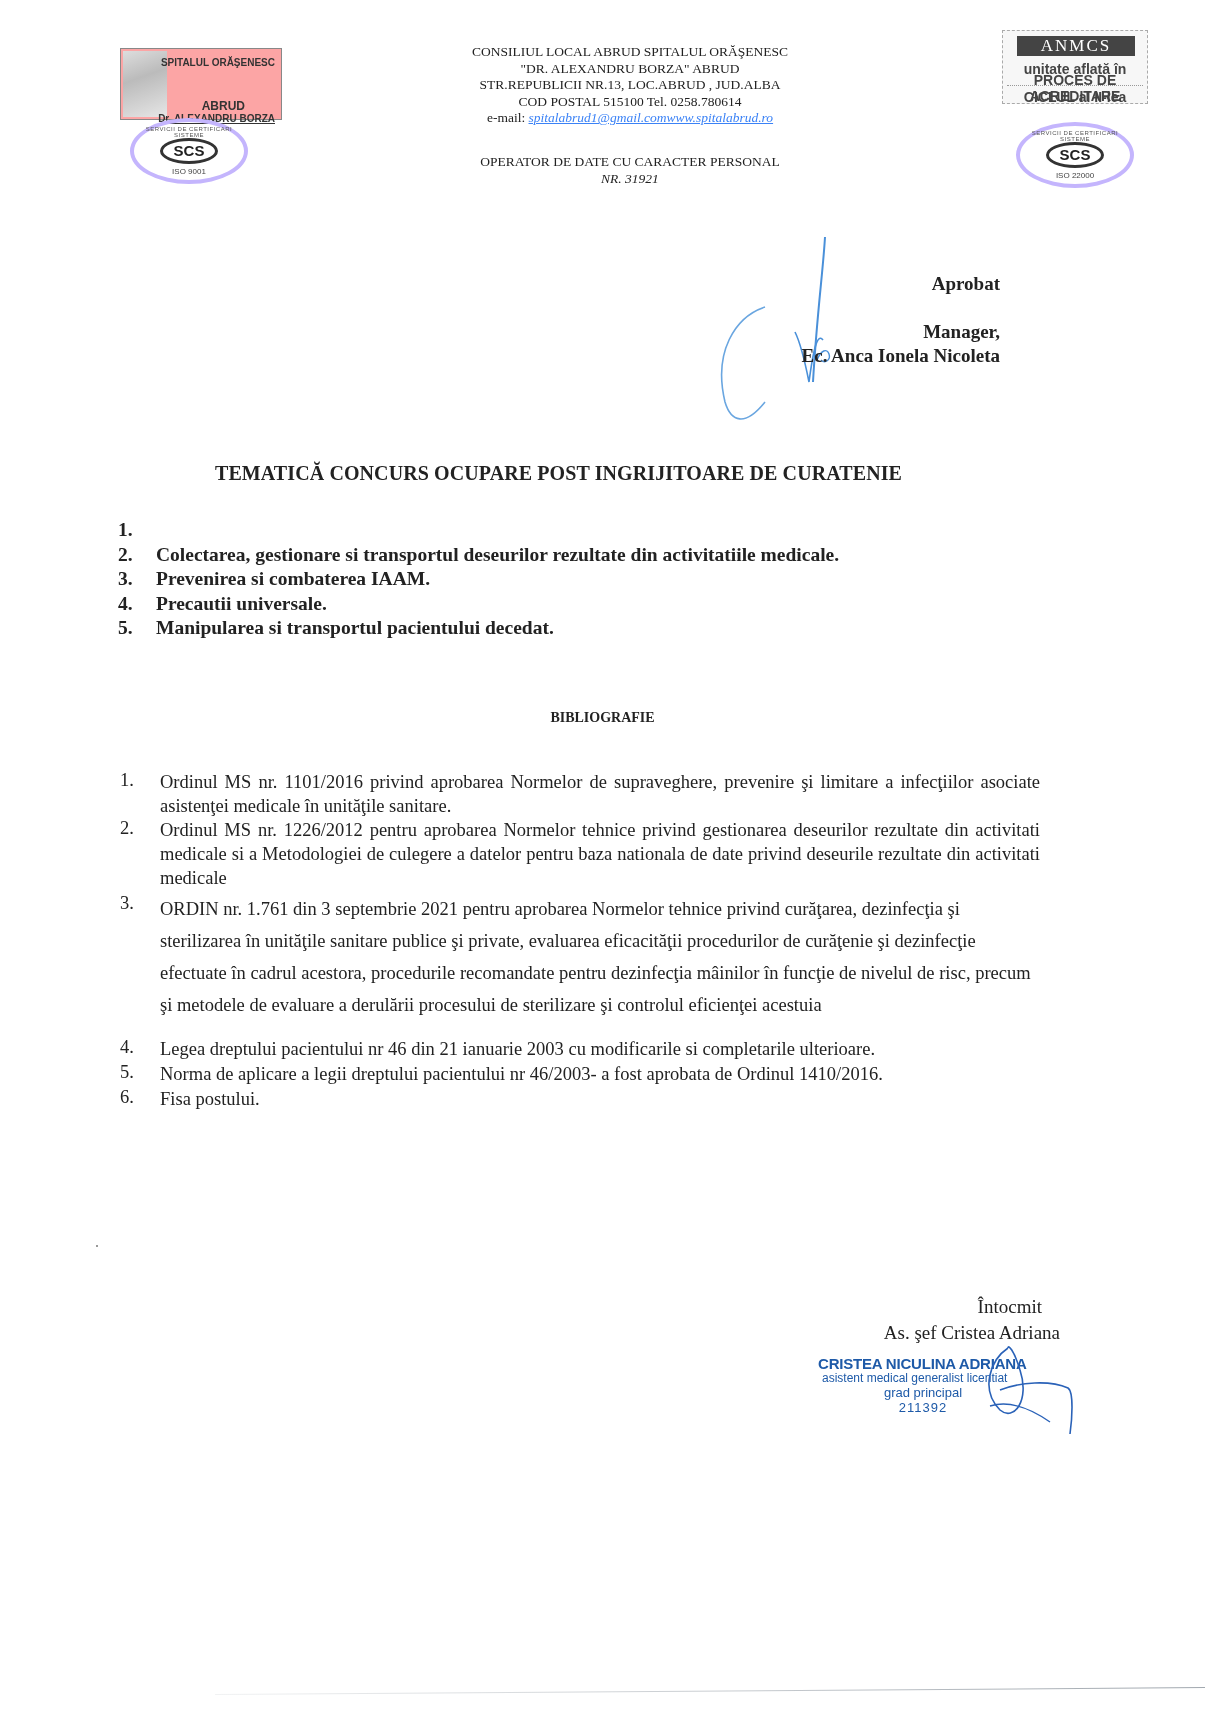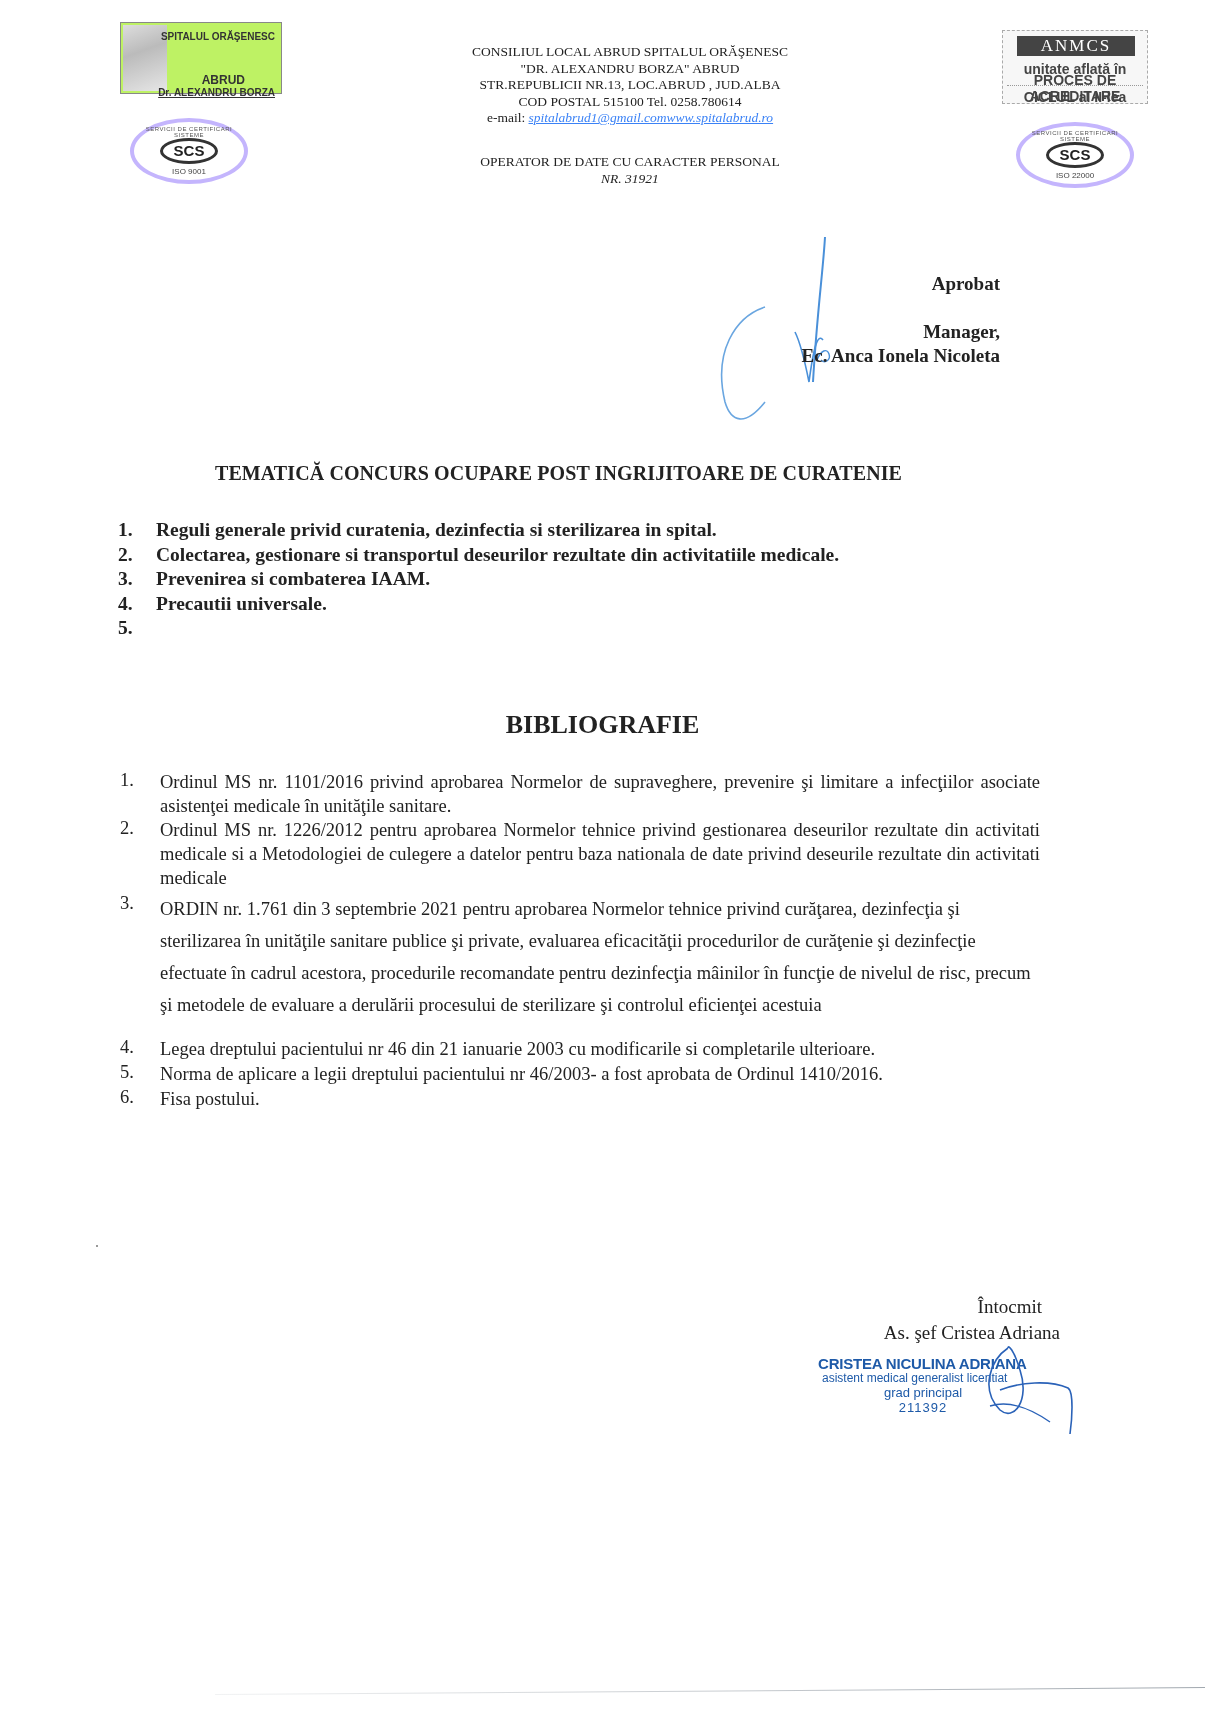--- a/index.html
+++ b/index.html
@@ -1,20 +1,20 @@
 <!DOCTYPE html>
 <html><head>
 <meta charset="utf-8">
 <style>
   html, body { margin: 0; padding: 0; background: #ffffff; }
   body { width: 1205px; height: 1718px; position: relative; overflow: hidden; color: #222; font-family: "Liberation Serif", serif; }
   .abs { position: absolute; }
 
   
-  .logo-box { left: 120px; top: 22px; width: 160px; height: 70px; border: 1px solid #888; background: #bef264; }
+  .logo-box { left: 120px; top: 48px; width: 160px; height: 70px; border: 1px solid #888; background: #fca5a5; }
   .logo-photo { position: absolute; left: 2px; top: 2px; width: 44px; height: 66px; background: linear-gradient(160deg,#ddd,#bbb 40%,#e6e6e6); }
   .logo-line { position: absolute; right: 6px; font-family: "Liberation Sans", sans-serif; font-size: 10px; font-weight: bold; color: #333; text-align: right; }
   .logo-l1 { top: 8px; }
   .logo-l2 { top: 28px; text-decoration: underline; margin-top: 36px; }
   .logo-l3 { top: 50px; right: 36px; font-size: 12px; }
 
   .seal { width: 118px; height: 66px; border: 4px solid #c4b5fd; border-radius: 50%; box-sizing: border-box; }
   .seal-inner { position: absolute; left: 50%; top: 50%; transform: translate(-50%,-50%); width: 58px; height: 26px; border: 3px solid #333; border-radius: 50%; box-sizing: border-box; font-family: "Liberation Sans", sans-serif; font-size: 15px; font-weight: bold; text-align: center; line-height: 20px; color: #222; }
   .seal-top { position: absolute; top: 4px; width: 100%; text-align: center; font-family: "Liberation Sans", sans-serif; font-size: 6px; color: #555; letter-spacing: .5px; }
   .seal-bottom { position: absolute; bottom: 4px; width: 100%; text-align: center; font-family: "Liberation Sans", sans-serif; font-size: 8px; color: #444; }
@@ -38,21 +38,21 @@
   .approval { right: 205px; top: 272px; text-align: right; font-weight: bold; font-size: 19px; line-height: 24px; color: #222; }
   .approval .gap { height: 24px; }
   .sig-manager { left: 705px; top: 232px; width: 130px; height: 200px; }
 
   
   .title { left: 0; width: 1117px; top: 462px; text-align: center; font-weight: bold; font-size: 20px; letter-spacing: .1px; }
   .topics { left: 118px; top: 518px; font-weight: bold; font-size: 19.5px; line-height: 24.5px; margin: 0; padding: 0; list-style: none; }
   .topics li { display: flex; }
   .topics .num { width: 38px; flex: none; }
 
-  .bib-title { left: 0; width: 1205px; top: 710px; text-align: center; font-weight: bold; font-size: 26px; }
+  .bib-title { left: 0; width: 1205px; top: 710px; text-align: center; font-weight: bold; font-size: 14px; }
 
   .bib { left: 120px; top: 770px; width: 920px; font-size: 18.5px; color: #222; }
   .bib-item { display: flex; }
   .bib-item .num { width: 40px; flex: none; }
   .bib-item .txt { flex: 1; }
   .b1 .txt, .b2 .txt { line-height: 24px; text-align: justify; }
   .b3 .txt { line-height: 32px; }
   .b3 { margin-top: 3px; }
   .b4 { margin-top: 16px; }
   .b4 .txt, .b5 .txt, .b6 .txt { line-height: 25px; }
@@ -126,36 +126,36 @@
   <div class="gap"></div>
   <div>Manager,</div>
   <div>Ec. Anca Ionela Nicoleta</div>
 </div>
 
 <div class="abs title">TEMATICĂ CONCURS OCUPARE POST INGRIJITOARE  DE  CURATENIE</div>
 
 <ul class="abs topics">
   <li>
       <span class="num">1.</span>
-      <span>Reguli generale privid curatenia, dezinfectia si sterilizarea in spital.</span>
     </li>
   <li>
       <span class="num">2.</span>
       <span>Colectarea, gestionare si transportul deseurilor rezultate din activitatiile medicale.</span>
     </li>
   <li>
       <span class="num">3.</span>
       <span>Prevenirea si combaterea IAAM.</span>
     </li>
   <li>
       <span class="num">4.</span>
       <span>Precautii universale.</span>
     </li>
   <li>
       <span class="num">5.</span>
+      <span>Manipularea si transportul pacientului decedat.</span>
     </li>
 </ul>
 
 <div class="abs bib-title">BIBLIOGRAFIE</div>
 
 <div class="abs bib">
   <div class="bib-item b1">
       <span class="num">1.</span>
       <span class="txt">Ordinul MS nr. 1101/2016 privind aprobarea Normelor de supraveghere, prevenire şi limitare a infecţiilor asociate asistenţei medicale în unităţile sanitare.</span>
     </div>

